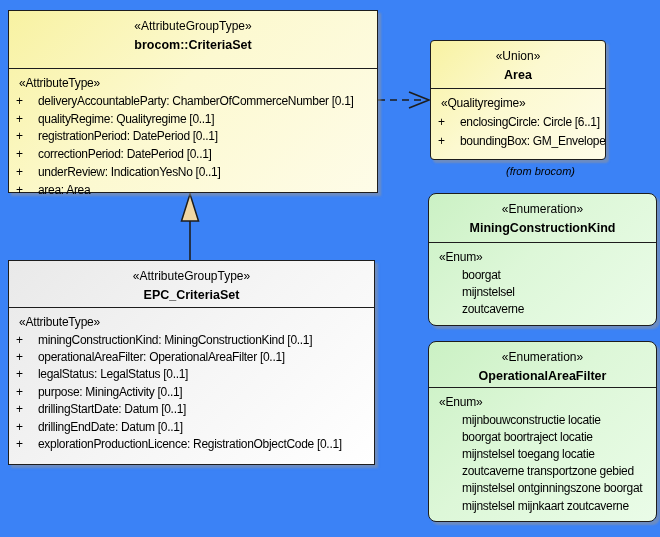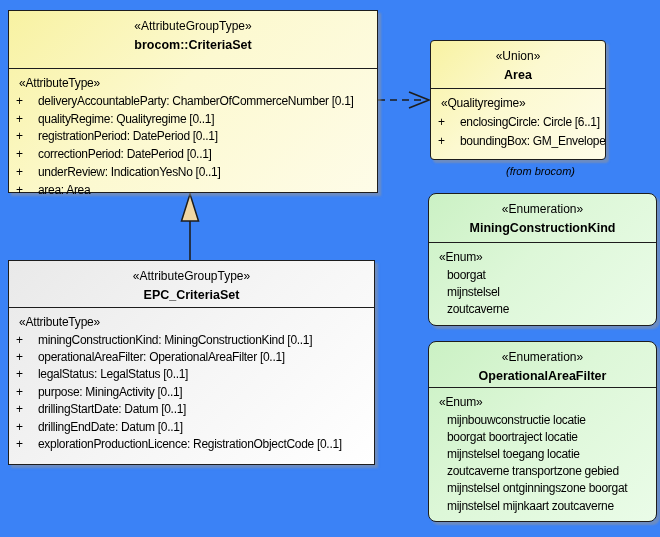--- a/index.html
+++ b/index.html
@@ -21,21 +21,21 @@
     box-sizing:border-box;border-bottom:1.5px solid #1d1d1d;
     text-align:center;padding-top:7px;
   }
   .stereo{font-size:12px;line-height:17px;}
   .cname{font-size:12.5px;font-weight:bold;line-height:20px;}
   .body{box-sizing:border-box;padding-top:6px;}
   .section{font-size:12px;padding-left:10px;height:17px;line-height:17px;letter-spacing:-0.2px;}
   .row{display:flex;align-items:center;white-space:nowrap;font-size:12px;letter-spacing:-0.3px;}
   .vis{width:22px;padding-left:7px;flex:0 0 auto;}
   .atext{flex:1 1 auto;overflow:hidden;}
-  .enumval{padding-left:18px;white-space:nowrap;font-size:12px;letter-spacing:-0.3px;display:flex;align-items:center;}
+  .enumval{padding-left:33px;white-space:nowrap;font-size:12px;letter-spacing:-0.3px;display:flex;align-items:center;}
   .note{
     position:absolute;text-align:center;font-size:11px;font-style:italic;
   }
   
   #criteriaset .row{height:17.8px;}
   #epc .row{height:17.4px;}
   #area .row{height:19px;}
   #mck .enumval{height:17px;}
   #oaf .enumval{height:17.2px;}
 </style>

